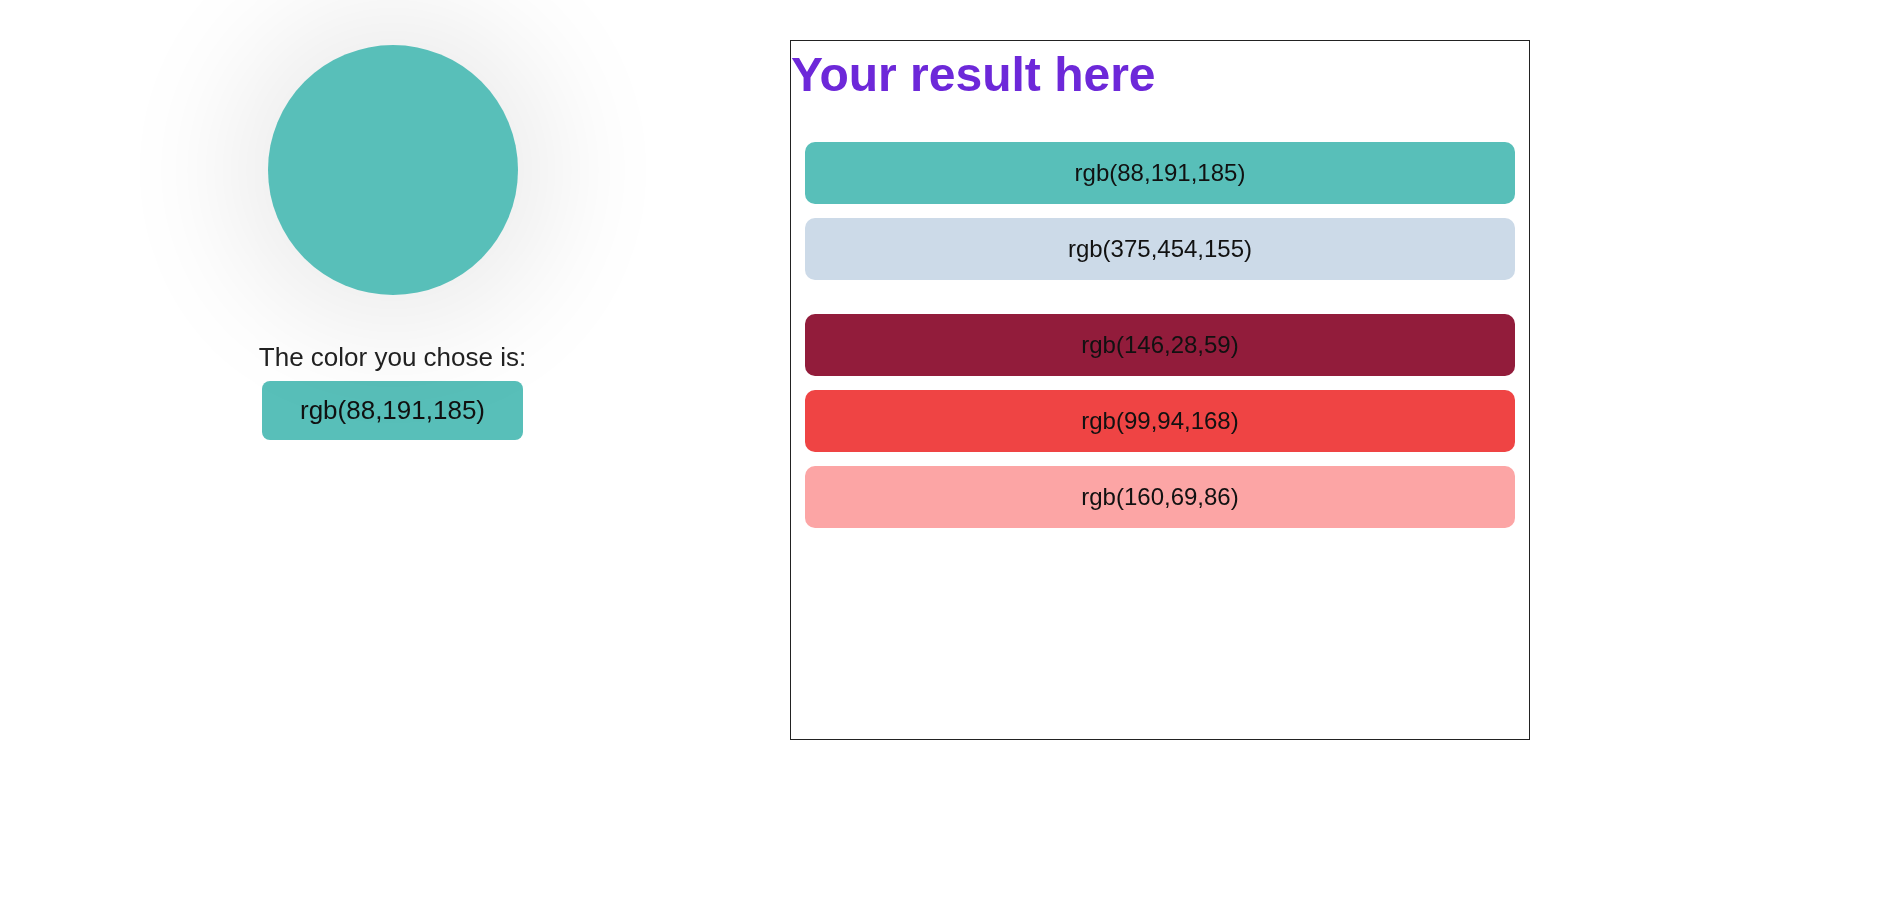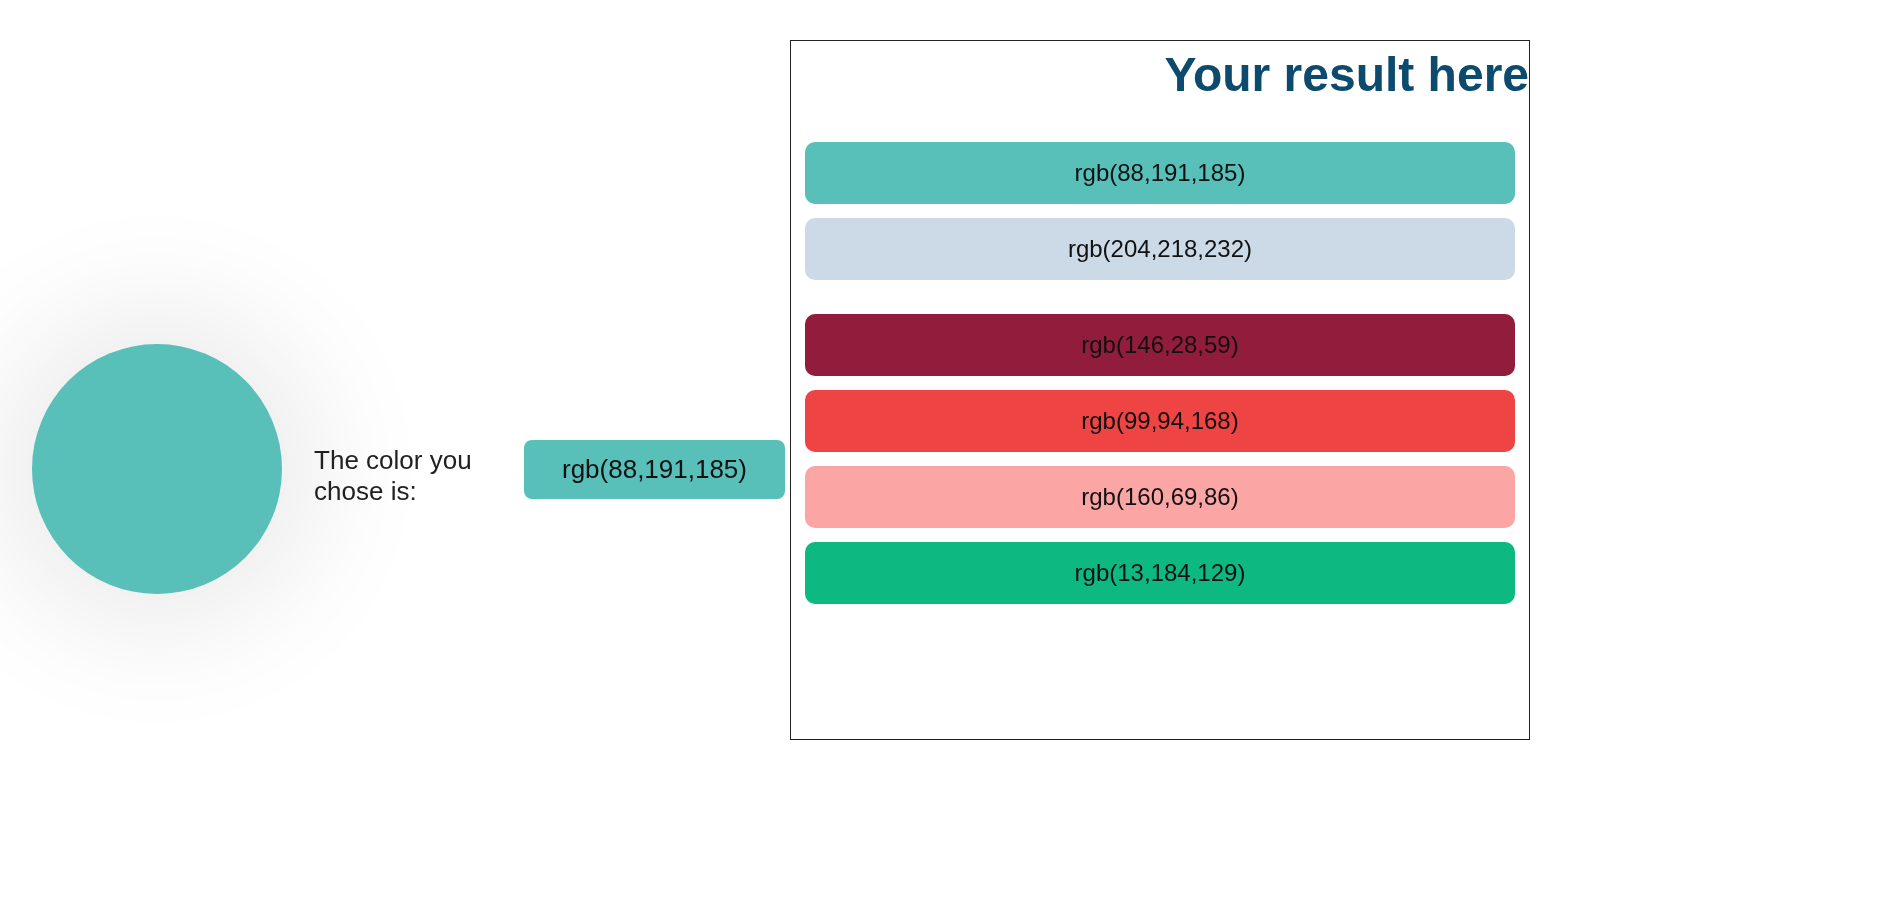--- a/index.html
+++ b/index.html
@@ -13,21 +13,21 @@
       background: #ffffff;
       width: 1903px;
       height: 918px;
       display: flex;
       overflow: hidden;
     }
     
     .left-panel {
       width: 785px;
       display: flex;
-      flex-direction: row;
+      flex-direction: column;
       align-items: center;
       padding-top: 20px;
     }
     
     .color-circle-wrapper {
       width: 400px;
       height: 300px;
       display: flex;
       align-items: center;
       justify-content: center;
@@ -63,22 +63,22 @@
       height: 700px;
       border: 1px solid #222;
       background: #fff;
       overflow: auto;
       padding: 0 0 12px 0;
     }
     
     .results-title {
       font-size: 48px;
       font-weight: 700;
-      text-align: right;
-      color: #0c4a6e;
+      text-align: left;
+      color: #6d28d9;
       margin-top: 6px;
       margin-bottom: 40px;
     }
     
     .result-list {
       display: flex;
       flex-direction: column;
       gap: 14px;
       padding: 0 14px 24px 14px;
     }
@@ -114,19 +114,18 @@
     <div class="color-circle" style="background:rgb(88,191,185);"></div>
   </div>
   <div class="chosen-label">The color you chose is:</div>
   <div class="chosen-value" style="background:rgb(88,191,185);">rgb(88,191,185)</div>
 </div>
 
 <div class="right-panel">
   <h1 class="results-title">Your result here</h1>
   <div class="result-list">
       <div class="result-item" style="background: rgb(88, 191, 185);">rgb(88,191,185)</div>
-      <div class="result-item" style="background: rgb(204, 218, 232);">rgb(204,218,232)</div>
+      <div class="result-item" style="background: rgb(204, 218, 232);">rgb(375,454,155)</div>
       <div class="result-item" style="background: rgb(146, 28, 59); margin-top: 20px;">rgb(146,28,59)</div>
       <div class="result-item" style="background: #ef4444;">rgb(99,94,168)</div>
       <div class="result-item" style="background: #fca5a5;">rgb(160,69,86)</div>
-      <div class="result-item" style="background: rgb(13, 184, 129);">rgb(13,184,129)</div>
     </div>
 </div>
 
 </body></html>

